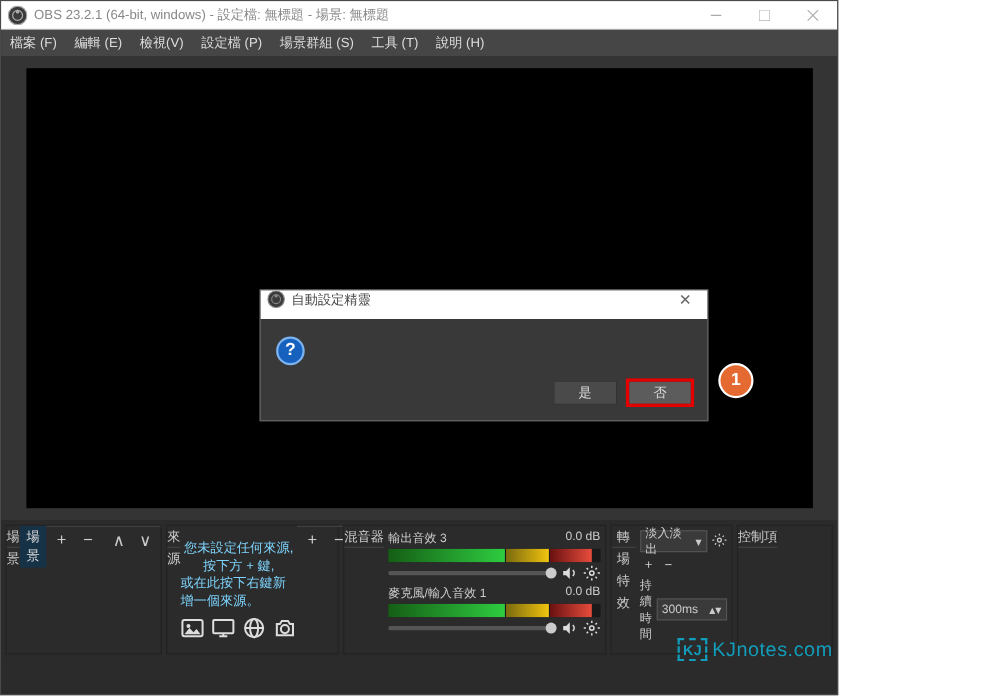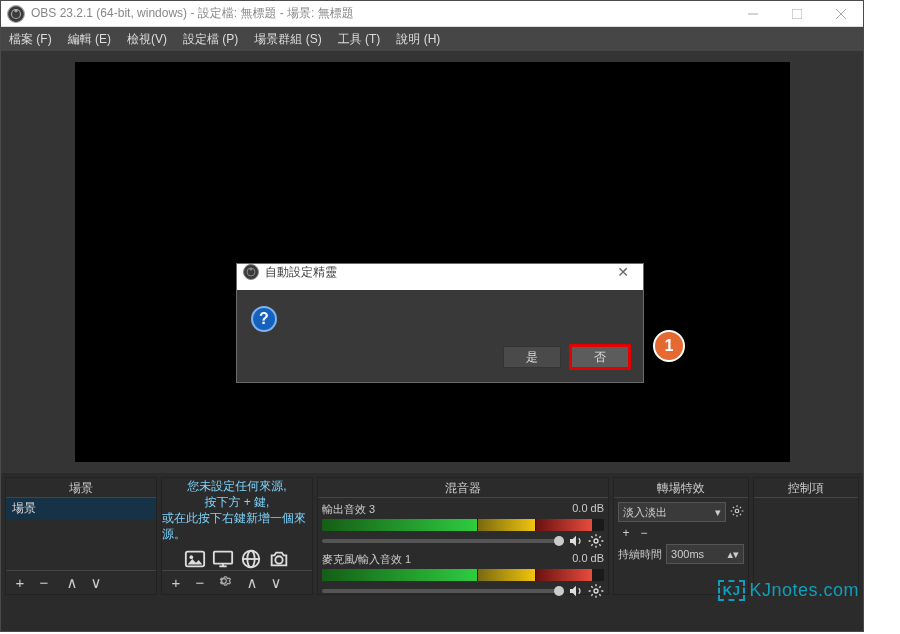--- a/index.html
+++ b/index.html
@@ -1,34 +1,34 @@
 <!DOCTYPE html>
 <html><head>
 <meta charset="utf-8">
 <style>
 * { margin: 0; padding: 0; box-sizing: border-box; font-family: "Segoe UI", "Microsoft JhengHei", sans-serif; }
 body { width: 900px; height: 634px; background: #fff; overflow: hidden; position: relative; }
 
-.window { width: 864px; height: 632px; border: 1px solid #4a4a4a; background: #2b2b2b; position: relative; }
+.window { width: 762px; height: 632px; border: 1px solid #4a4a4a; background: #2b2b2b; position: relative; }
 
 .titlebar { height: 26px; background: #fff; display: flex; align-items: center; color: #888; font-size: 12px; border-bottom: 1px solid #ddd; }
 .titlebar .obs-logo-icon { width: 18px; height: 18px; margin: 0 6px; }
 .titlebar .title-text { flex: 1; }
 .titlebar .winbtns { display: flex; }
 .titlebar .winbtn { width: 44px; height: 26px; display: flex; align-items: center; justify-content: center; color: #aaa; font-size: 12px; }
 .titlebar .winbtn svg { width: 10px; height: 10px; }
 
 .menubar { height: 24px; background: #464646; display: flex; align-items: center; padding: 0 0; }
 .menubar .menu-item { color: #ddd; font-size: 12px; padding: 0 8px; line-height: 24px; }
 
 .preview-area { width: 100%; height: 422px; background: #343434; display: flex; align-items: center; justify-content: center; }
 .preview-canvas { width: 715px; height: 400px; background: #000; }
 
 .panel-row { display: flex; height: 126px; padding: 4px; gap: 4px; background: #2b2b2b; }
-.panel { background: #2b2b2b; border: 1px solid #222; display: flex; flex-direction: column; }
+.panel { background: #2b2b2b; border: 1px solid #222; display: flex; flex-direction: row; }
 .panel-header { height: 20px; background: #2b2b2b; color: #ccc; font-size: 12px; text-align: center; line-height: 20px; border-bottom: 1px solid #444; }
 .panel-body { flex: 1; position: relative; }
 
 .scenes { width: 157px; }
 .sources { width: 157px; }
 .mixer { width: 302px; }
 .transitions { width: 140px; }
 .controls-panel { width: 110px; }
 
 .scene-item { background: #163247; color: #ddd; font-size: 12px; padding: 2px 6px; }
@@ -50,21 +50,21 @@
 .mixer-meter .y { background: linear-gradient(to right, #7a6a0e, #f1c40f); width: 20%; margin-right:1px;}
 .mixer-meter .r { background: linear-gradient(to right, #6a1111, #e74c3c); width: 20%; }
 .mixer-controls { display: flex; align-items: center; gap: 4px; }
 .mixer-slider { flex: 1; height: 4px; background: #555; border-radius: 2px; position: relative; }
 .mixer-slider .thumb { width: 10px; height: 10px; background: #ccc; border-radius: 50%; position: absolute; right: 0; top: -3px; }
 .mixer-icons { color: #ddd; display: flex; gap: 4px; }
 .mixer-icons svg { width: 16px; height: 16px; }
 
 .trans-body { padding: 4px; color: #ccc; font-size: 12px; display: flex; flex-direction: column; gap: 4px; }
 .trans-row { display: flex; align-items: center; gap: 4px; }
-.trans-select { flex: 1; background: #3a3a3a; border: 1px solid #555; height: 20px; padding: 0 4px; display: flex; align-items: center; justify-content: space-between; font-size:11px;}
+.trans-select { flex: 1; background: #3a3a3a; border: 1px solid #555; height: 20px; padding: 0 4px; display: flex; align-items: center; justify-content: space-between; font-size:11px;gap:10px;}
 .trans-small { font-size: 11px; }
 .gear-icon svg { width: 14px; height: 14px; }
 .plusminus { display: flex; gap: 2px; }
 .plusminus span { width: 16px; text-align: center; }
 
 .controls-body { display: flex; flex-direction: column; gap: 2px; padding: 2px; }
 .ctrl-btn { height: 19px; background: #3c3c3c; color: #ddd; font-size: 11px; display: flex; align-items: center; justify-content: center; border: 1px solid #2a2a2a; }
 
 .statusbar { height: 22px; background: #2b2b2b; color: #aaa; font-size: 11px; display: flex; align-items: center; justify-content: flex-end; gap: 20px; padding: 0 10px; border-top: 1px solid #444; }
 
@@ -142,20 +142,21 @@
       <div class="panel-toolbar">
         <span class="tb-btn">+</span>
         <span class="tb-btn">−</span>
         <span class="tb-sep"></span>
         <span class="tb-btn">∧</span>
         <span class="tb-btn">∨</span>
       </div>
     </div>
 
     <div class="panel sources">
+      <div class="panel-header">來源</div>
       <div class="panel-body sources-body">
         <span class="line">您未設定任何來源,</span>
         <span class="line">按下方 + 鍵,</span>
         <span class="line">或在此按下右鍵新增一個來源。</span>
         <div class="sources-icons">
           <svg viewBox="0 0 24 24" fill="#ddd">
               <rect x="2" y="4" width="20" height="16" rx="2" fill="none" stroke="#ddd" stroke-width="2"></rect>
               <circle cx="8" cy="10" r="2"></circle>
               <path d="M4 18 l5-6 4 4 3-3 4 5z"></path>
             </svg>

